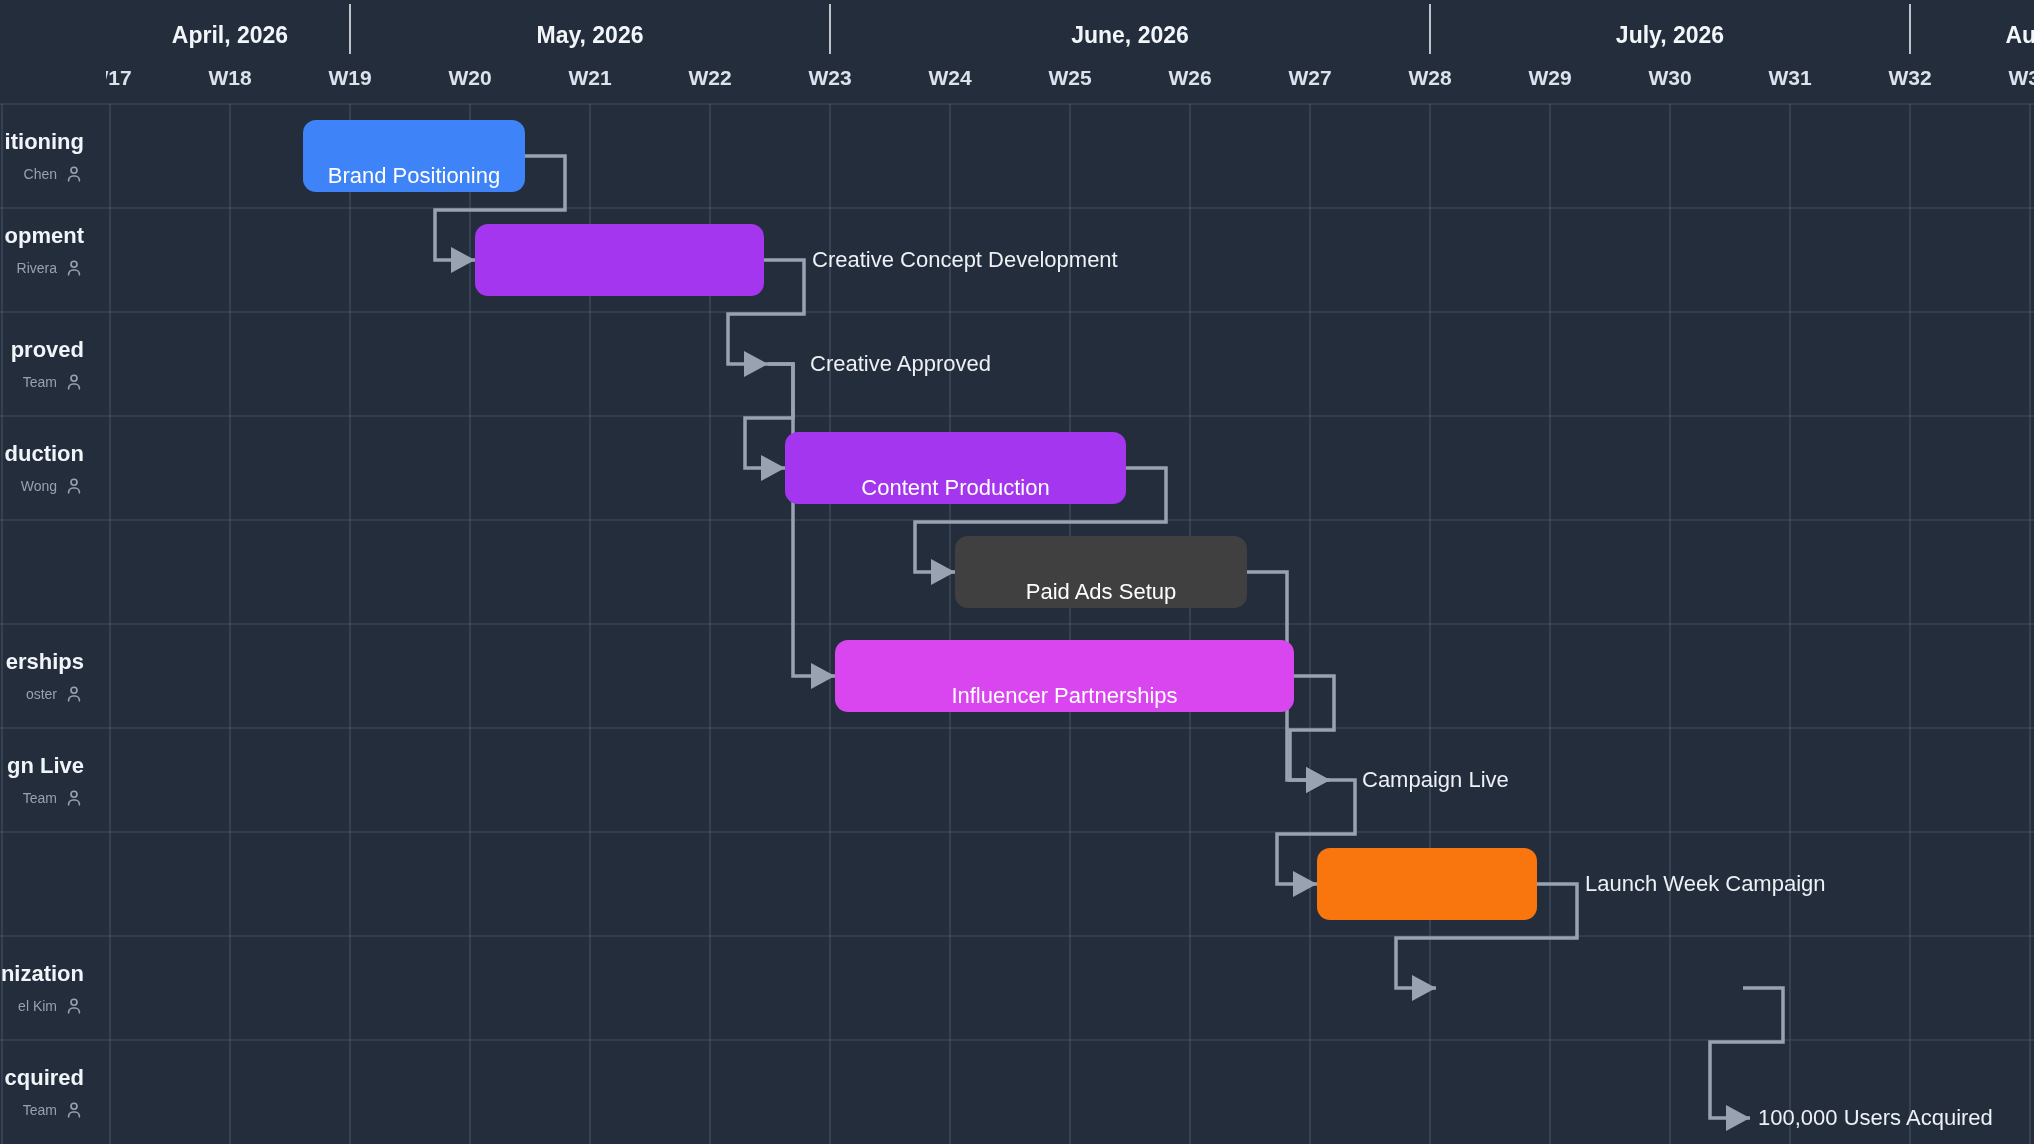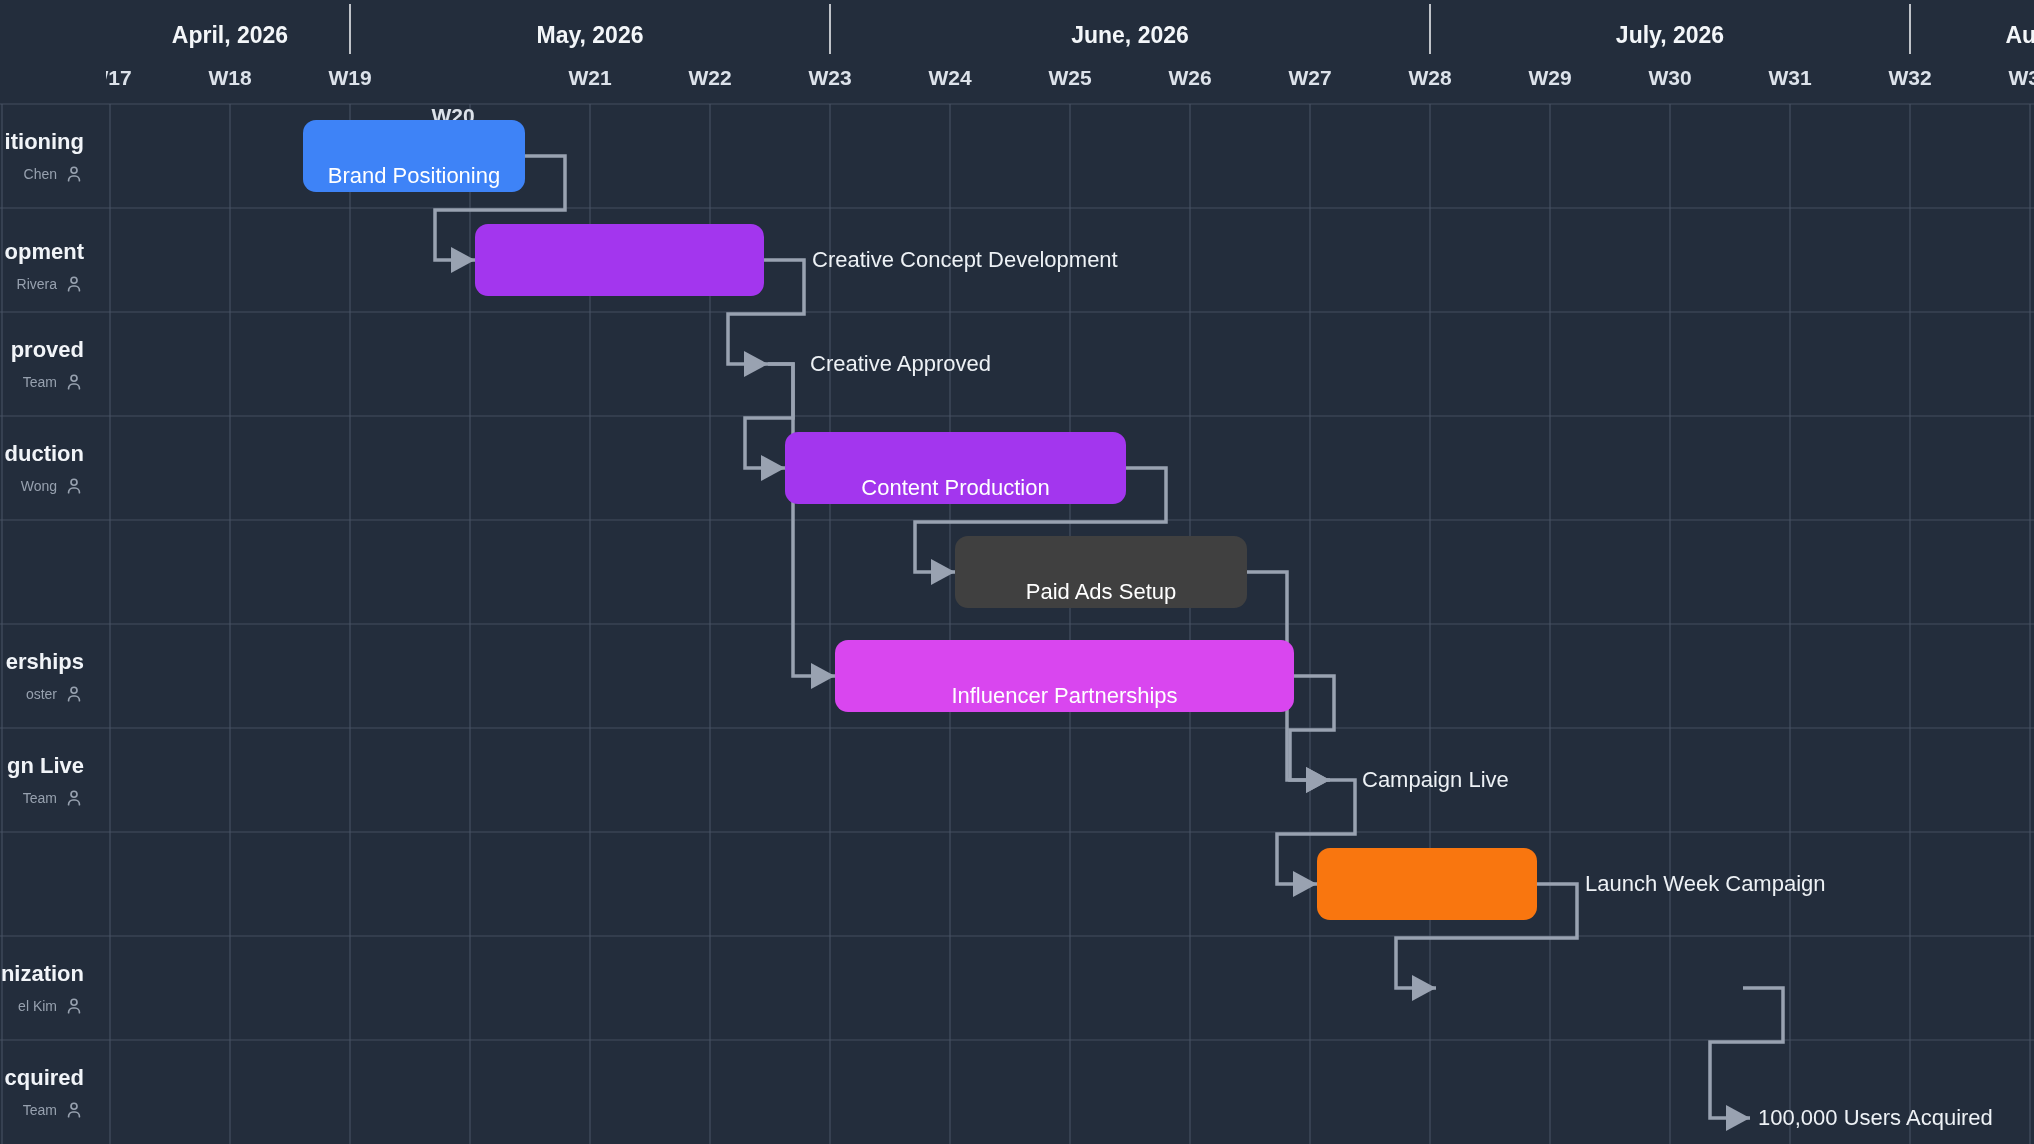--- a/index.html
+++ b/index.html
@@ -85,21 +85,21 @@
     </svg>
   <div class="timeline" id="timeline">
       <div class="month-label" style="left: 124px;">April, 2026</div>
       <div class="month-label" style="left: 484px;">May, 2026</div>
       <div class="month-label" style="left: 1024px;">June, 2026</div>
       <div class="month-label" style="left: 1564px;">July, 2026</div>
       <div class="month-label" style="left: 1971px;">August, 2026</div>
       <div class="week-label" style="left: 4px;">W17</div>
       <div class="week-label" style="left: 124px;">W18</div>
       <div class="week-label" style="left: 244px;">W19</div>
-      <div class="week-label" style="left: 347px; margin-top: 38px;">W20</div>
+      <div class="week-label" style="left: 364px;">W20</div>
       <div class="week-label" style="left: 484px;">W21</div>
       <div class="week-label" style="left: 604px;">W22</div>
       <div class="week-label" style="left: 724px;">W23</div>
       <div class="week-label" style="left: 844px;">W24</div>
       <div class="week-label" style="left: 964px;">W25</div>
       <div class="week-label" style="left: 1084px;">W26</div>
       <div class="week-label" style="left: 1204px;">W27</div>
       <div class="week-label" style="left: 1324px;">W28</div>
       <div class="week-label" style="left: 1444px;">W29</div>
       <div class="week-label" style="left: 1564px;">W30</div>
@@ -130,21 +130,21 @@
       <div class="side-row" style="top: 104px; height: 104px;">
         <div class="side-name">itioning</div>
         <div class="side-assignee">
           <span>Chen</span>
           <svg width="20" height="20" viewBox="0 0 24 24" fill="none" stroke="#97a1af" stroke-width="2" stroke-linecap="round">
             <circle cx="12" cy="7.5" r="3.6"></circle>
             <path d="M5.5 20 v-0.4 c0-2.9 2.3-5.2 5.2-5.2 h2.6 c2.9 0 5.2 2.3 5.2 5.2 V20"></path>
           </svg>
         </div>
       </div>
-      <div class="side-row" style="top: 212px; height: 108px; padding-left: 36px;">
+      <div class="side-row" style="top: 196px; height: 108px; padding-left: 36px;">
         <div class="side-name">opment</div>
         <div class="side-assignee">
           <span>Rivera</span>
           <svg width="20" height="20" viewBox="0 0 24 24" fill="none" stroke="#97a1af" stroke-width="2" stroke-linecap="round">
             <circle cx="12" cy="7.5" r="3.6"></circle>
             <path d="M5.5 20 v-0.4 c0-2.9 2.3-5.2 5.2-5.2 h2.6 c2.9 0 5.2 2.3 5.2 5.2 V20"></path>
           </svg>
         </div>
       </div>
       <div class="side-row" style="top: 312px; height: 104px;">

